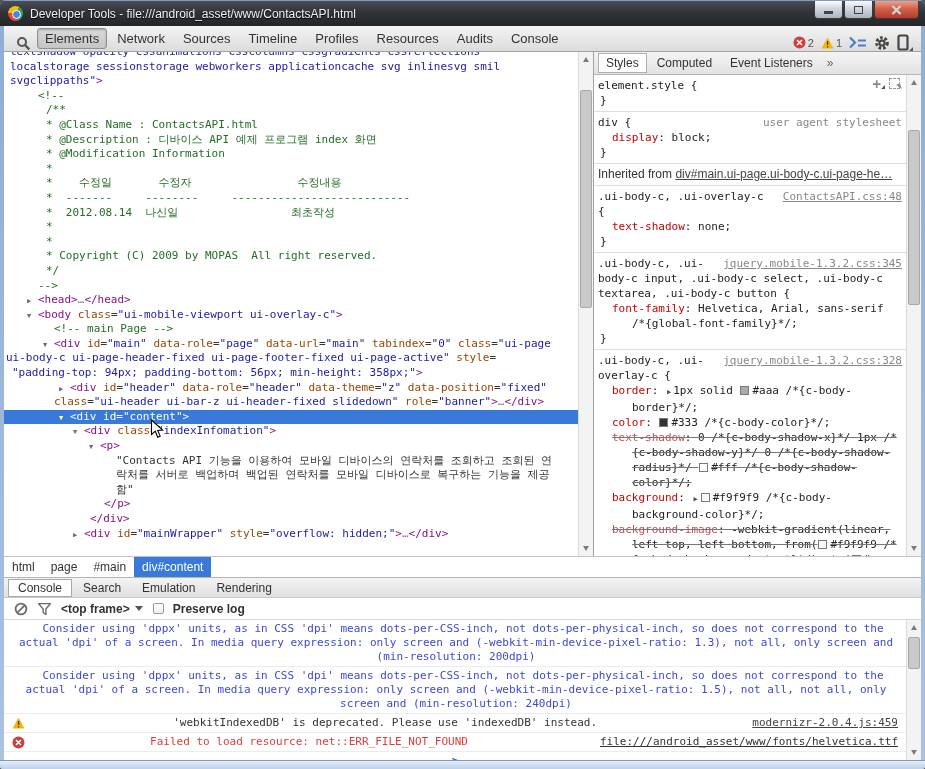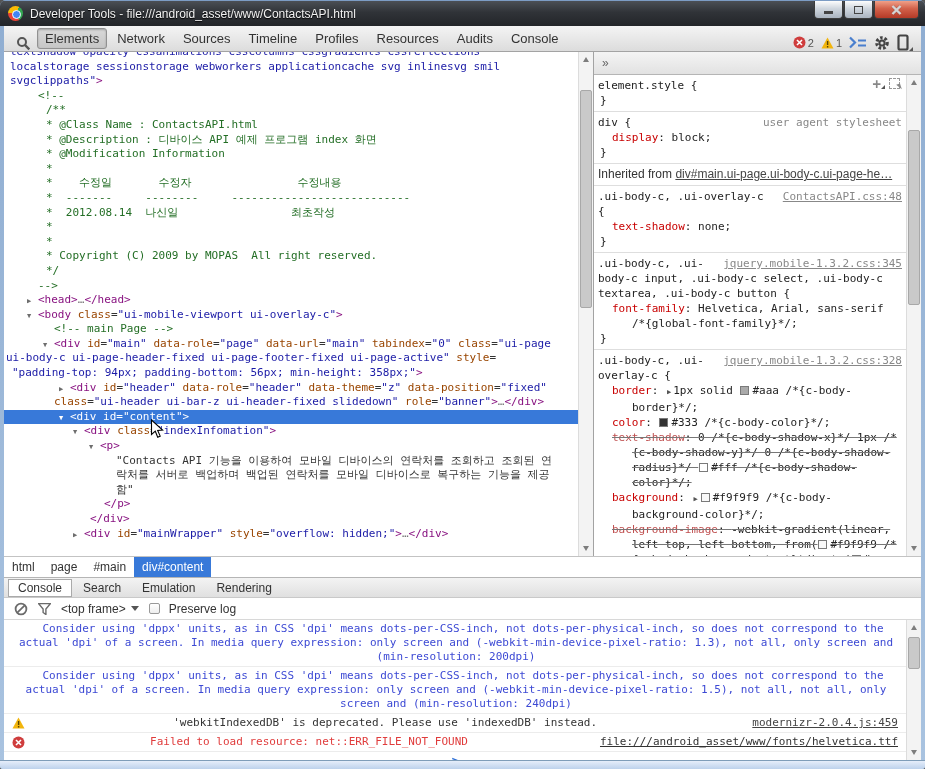--- a/index.html
+++ b/index.html
@@ -92,21 +92,21 @@
   .crumb{padding:0 8px;line-height:21px;}
   .crumb.active{background:#3879d9;color:#fff;}
   .findbar{flex:1;border-left:1px solid #a3a3a3;background:#fff;color:#999;font-size:12px;
     line-height:20px;padding-left:7px;}
   
   .ctabs{height:21px;flex:none;background:linear-gradient(180deg,#f3f3f3,#e0e0e0);border-top:1px solid #b5b5b5;
     border-bottom:1px solid #c9c9c9;display:flex;align-items:center;padding-left:4px;font-size:12px;color:#333;}
   .ctab{padding:1px 9px;margin-right:1px;border:1px solid transparent;}
   .ctab.active{background:#fff;border:1px solid #aaa;}
   .ctoolbar{height:22px;flex:none;background:#fff;border-bottom:1px solid #d8d8d8;display:flex;align-items:center;
-    gap:10px;padding-left:10px;font-size:12px;color:#333;}
+    gap:10px;padding-left:10px;font-size:12px;color:#333;font-weight:bold;}
   .frame-sel{display:flex;align-items:center;gap:5px;color:#333;}
   .dd-tri{width:0;height:0;border-left:4px solid transparent;border-right:4px solid transparent;border-top:5px solid #555;}
   .cbx{width:11px;height:11px;border:1px solid #999;border-radius:2px;background:linear-gradient(#fff,#eee);display:inline-block;}
   .preserve{display:flex;align-items:center;gap:9px;}
   .cbody{flex:1;display:flex;overflow:hidden;background:#fff;}
   .cmsgs{flex:1;overflow:hidden;font-family:"DejaVu Sans Mono",monospace;font-size:11px;line-height:14px;text-align:center;}
   .cmsg{border-bottom:1px solid #ececec;padding:2px 8px 2px 10px;position:relative;color:#3c49d4;}
   .cmsg .ctext{display:block;text-indent:14px;white-space:normal;word-wrap:break-word;}
   .cmsg.haslink{display:flex;align-items:baseline;}
   .cmsg.haslink .ctext{flex:1;text-indent:0;}
@@ -245,20 +245,25 @@
             <div class="t-up"></div>
           </div>
         <div class="sb-thumb" style="top:38px;height:218px;"></div>
         <div class="sb-dn">
             <div class="t-dn"></div>
           </div>
       </div>
       <div class="vdivider"></div>
       <div class="styles-panel">
         <div class="styles-tabs">
+          <span id="st-tabs" style="display:flex;">
+              <span class="st-tab active">Styles</span>
+              <span class="st-tab">Computed</span>
+              <span class="st-tab">Event Listeners</span>
+            </span>
           <span class="st-more">»</span>
         </div>
         <div style="flex:1;display:flex;overflow:hidden;">
           <div class="styles-scroll" id="styles-sections">
               <div class="css-rule">
                 <div class="rule-icons">
                   <span class="plus-icon">+<span class="corner-tri" style="right: -4px;"></span></span>
                   <span class="state-icon"></span>
                 </div>
                 <div class="rule-head"><span class="sel-text">element.style {</span></div>

